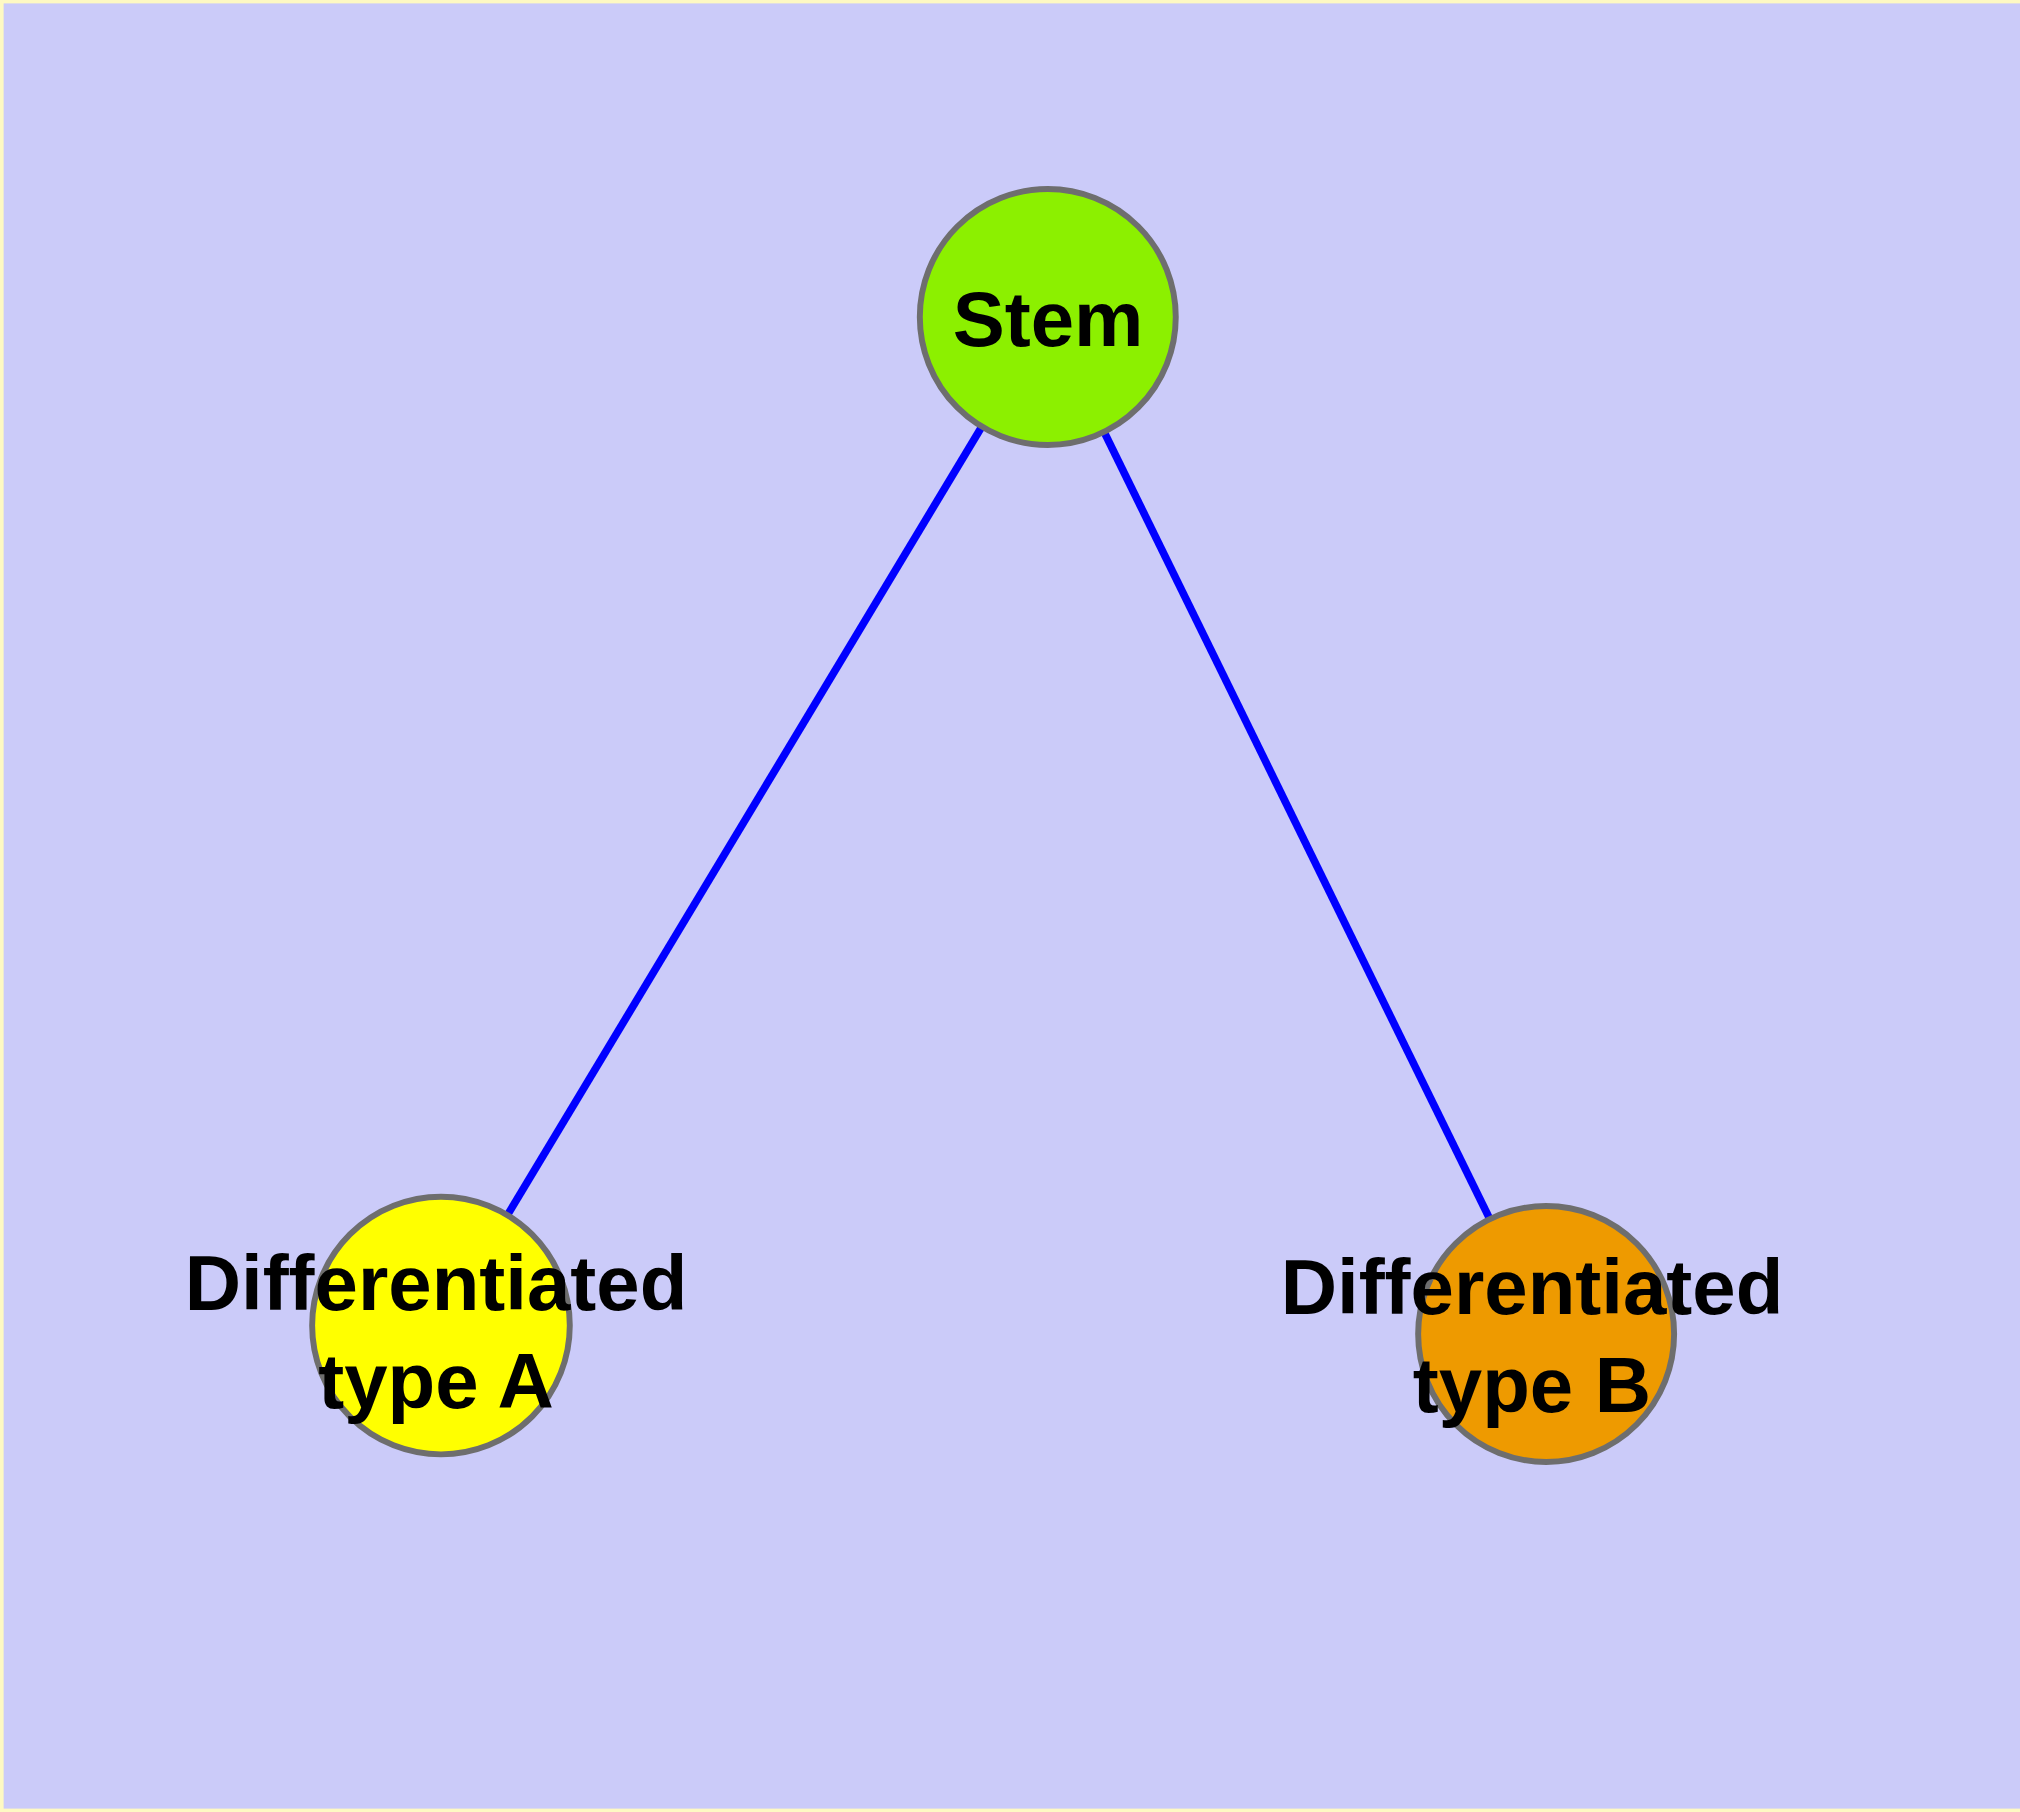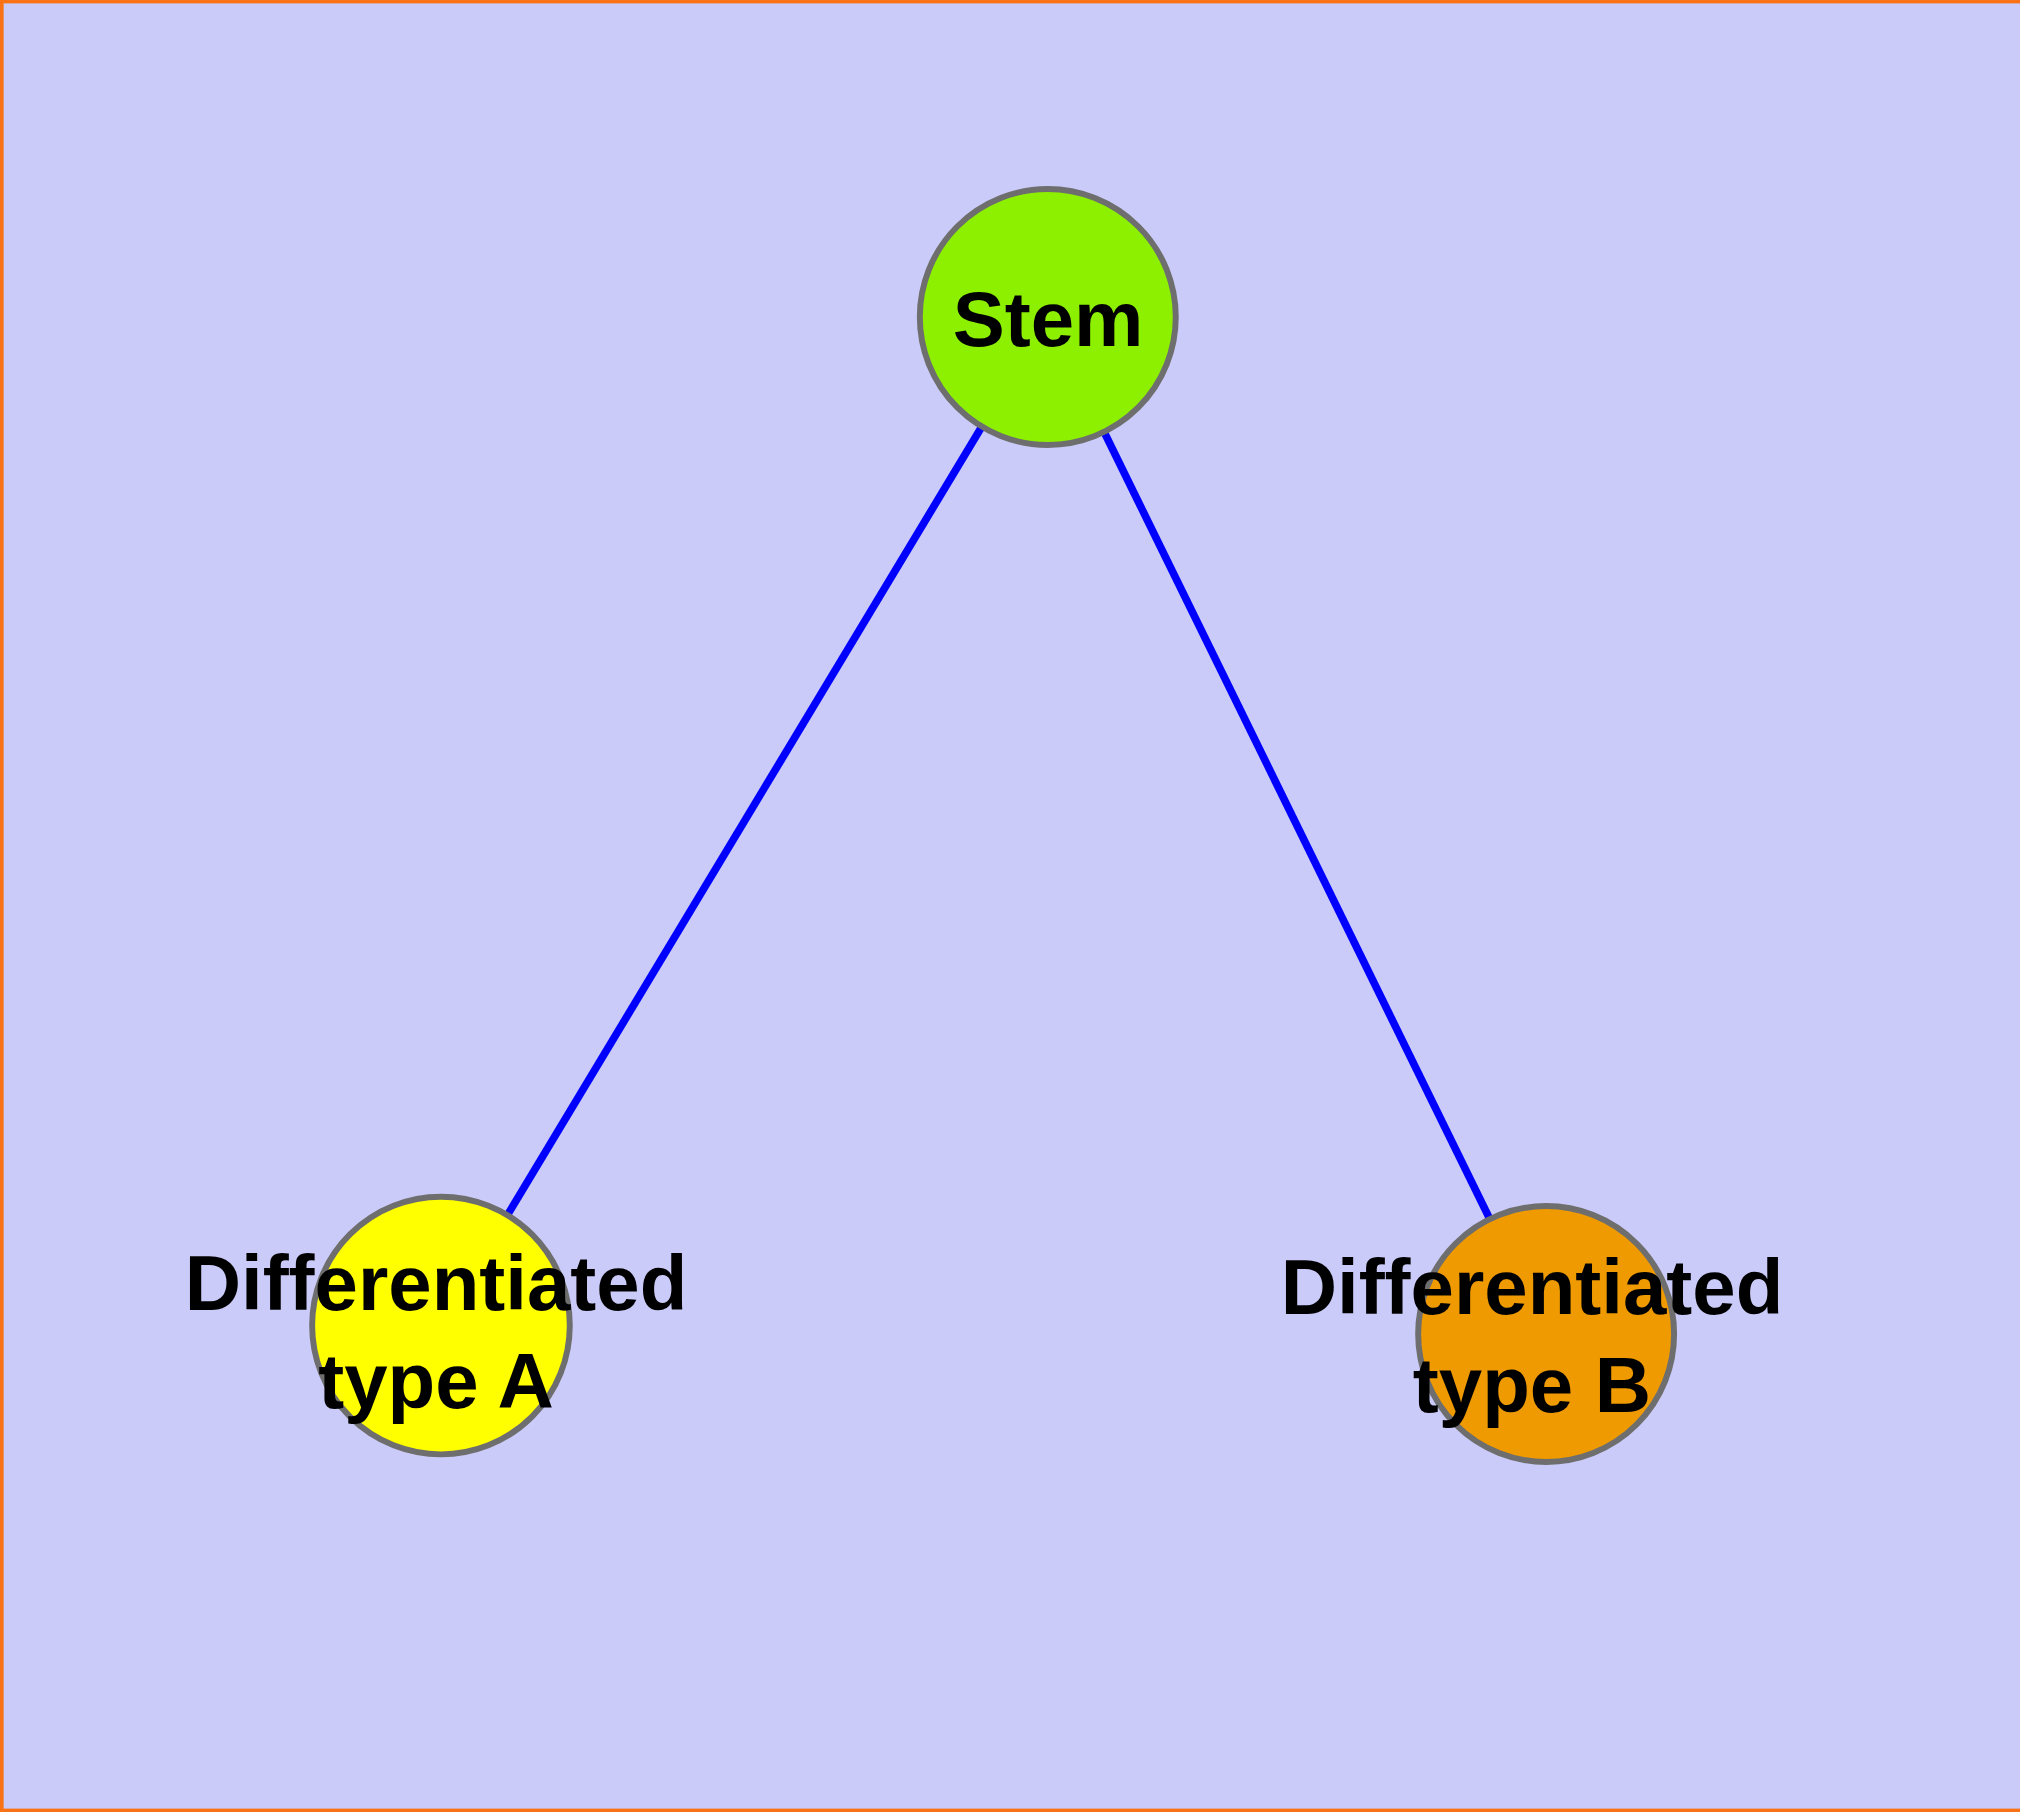--- a/index.html
+++ b/index.html
@@ -6,21 +6,21 @@
     margin: 0;
     padding: 0;
     background: #FFFFFF;
     font-family: "Liberation Sans", sans-serif;
   }
   .stage {
     position: relative;
     width: 2021px;
     height: 1812px;
     overflow: hidden;
-    background: #f97316;
+    background: #fef9c3;
   }
   .graph-svg {
     position: absolute;
     left: 0;
     top: 0;
     display: block;
   }
   .node-label {
     position: absolute;
     transform: translate(-50%, -50%);

